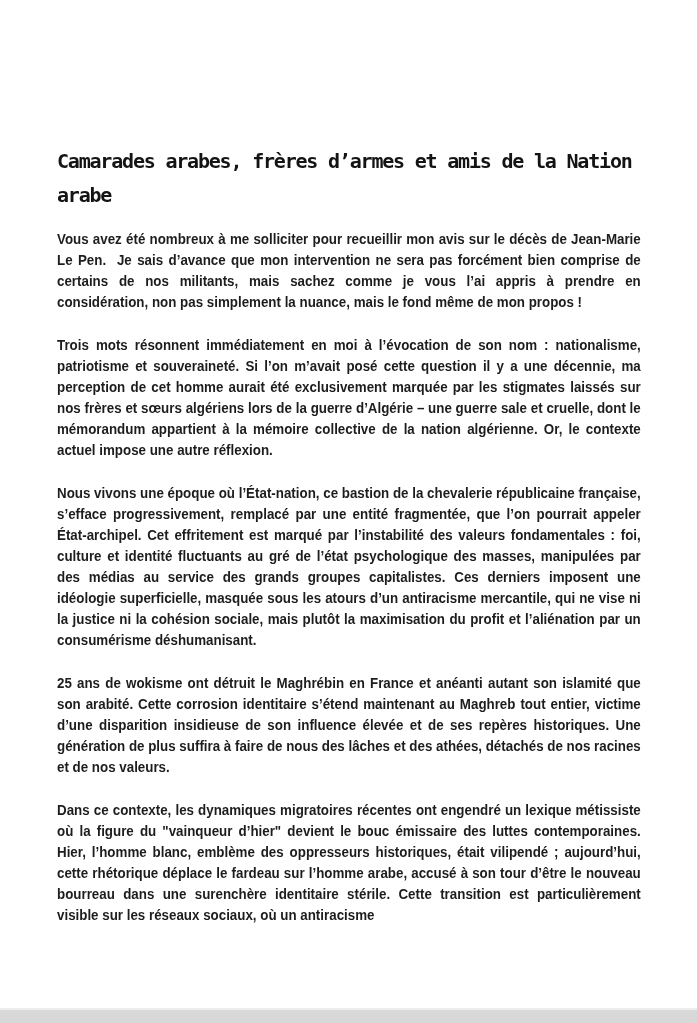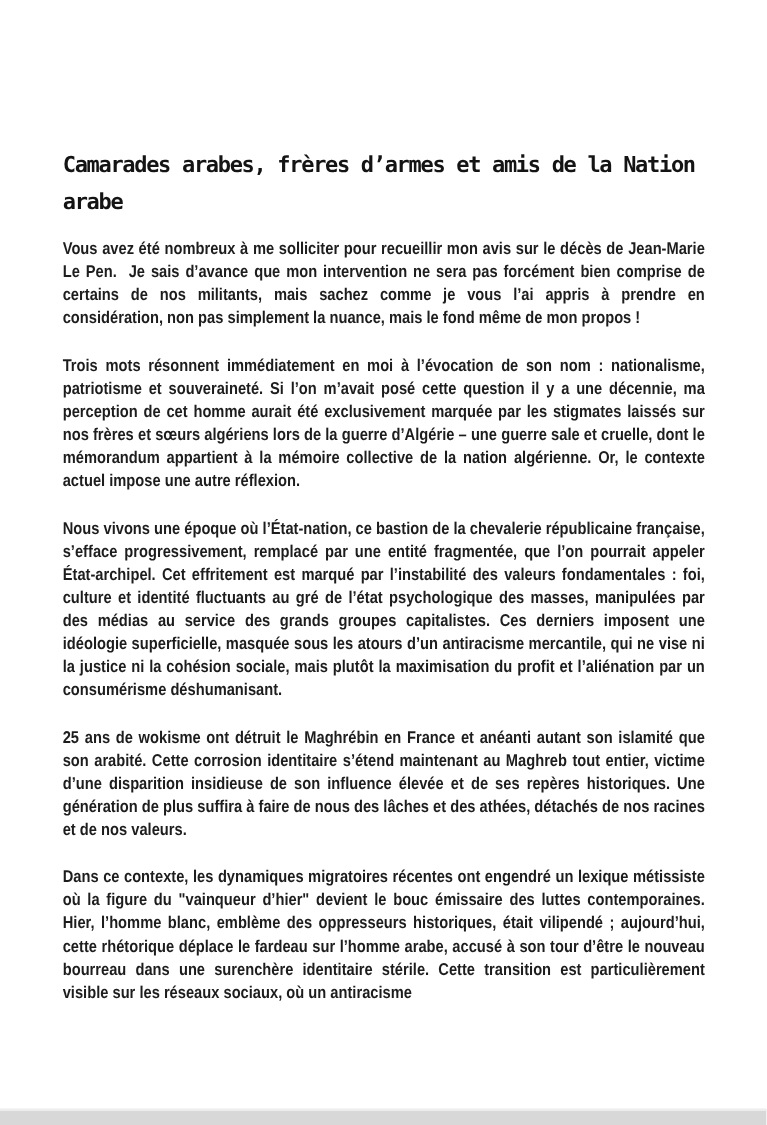--- a/index.html
+++ b/index.html
@@ -12,21 +12,21 @@
     width: 697px;
     height: 1023px;
     background: #ffffff;
     overflow: hidden;
     font-family: "Liberation Sans", sans-serif;
     color: #1d1d1d;
   }
   .content {
     position: absolute;
     left: 57px;
-    top: 132px;
+    top: 144px;
     width: 584px;
   }
   .doc-title {
     margin: 0 0 16px 0;
     width: 584px;
     font-family: "DejaVu Sans Mono", monospace;
     font-weight: 700;
     font-size: 20px;
     line-height: 34px;
     letter-spacing: -1.2px;

